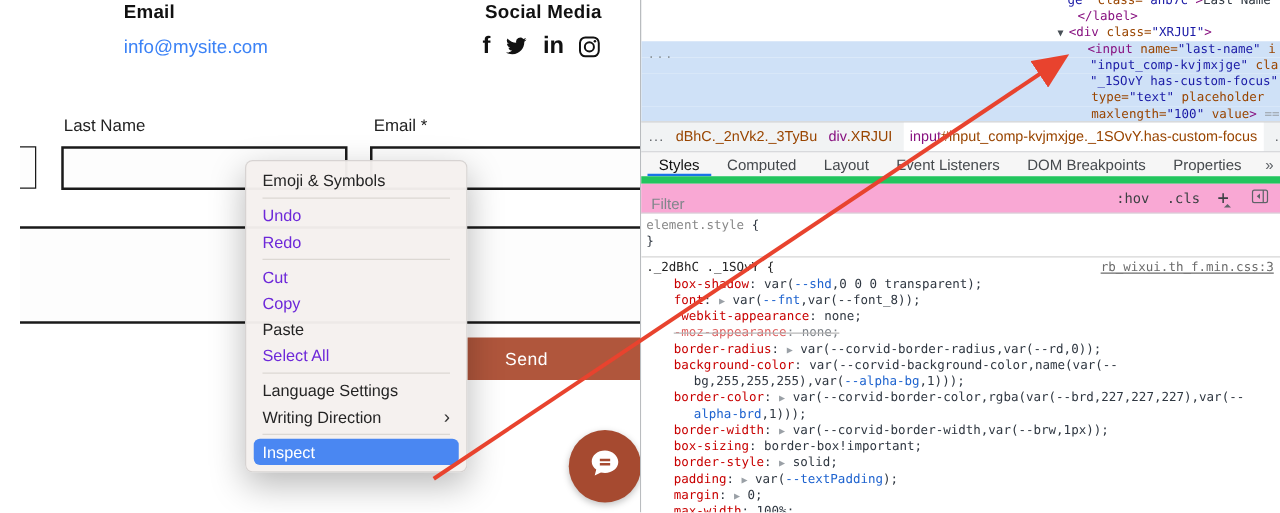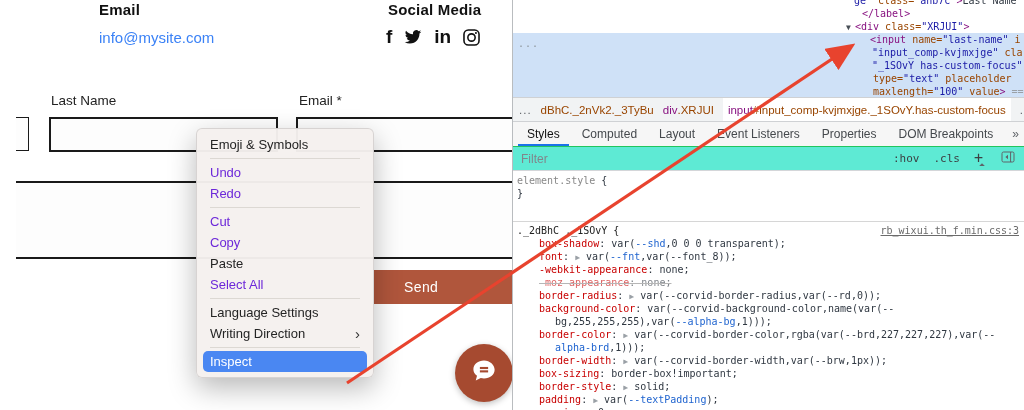--- a/index.html
+++ b/index.html
@@ -63,41 +63,41 @@
 
   .crumbs{position:absolute;left:0;top:97px;width:512px;height:25px;background:#f1f3f4;
     border-top:1px solid #cfd1d4;border-bottom:1px solid #cfd1d4;display:flex;align-items:center;
     font-family:"Liberation Sans",sans-serif;font-size:11.5px;padding-left:6px;gap:9px;white-space:nowrap;overflow:hidden;}
   .crumb{display:flex;align-items:center;height:100%;}
   .crumb.sel{background:#fff;padding:0 5px;}
   .crumb-ellipsis{color:#5f6368;letter-spacing:1px;}
   .crumb-ellipsis.right{margin-left:auto;margin-right:8px;}
 
   .tabs{position:absolute;left:0;top:122px;width:512px;height:25px;background:#f6f6f6;
-    border-bottom:1px solid #22c55e;display:flex;align-items:stretch;
+    border-bottom:6px solid #22c55e;display:flex;align-items:stretch;
     font-family:"Liberation Sans",sans-serif;font-size:12px;color:#45494d;padding-left:3px;overflow:hidden;}
   .tab{display:flex;align-items:center;padding:0 11px;position:relative;white-space:nowrap;}
   .tab.active{color:#111;}
   .tab.active::after{content:"";position:absolute;left:2px;right:2px;bottom:0;height:2px;background:var(--tab-accent);}
   .tab-more{padding:0 8px;color:#5f6368;}
 
-  .filterbar{position:absolute;left:0;top:147px;width:512px;height:24px;background:#5eead4;
-    border-bottom:1px solid #d4d6d9;display:flex;align-items:center;}
+  .filterbar{position:absolute;left:0;top:147px;width:512px;height:24px;background:#f9a8d4;
+    border-bottom:1px solid #d4d6d9;display:flex;align-items:flex-end;}
   .filter-input{border:none;outline:none;font-family:"Liberation Sans",sans-serif;font-size:12px;
     padding-left:8px;width:290px;color:#333;background:transparent;}
   .filter-input::placeholder{color:#80868b;}
   .filter-ctls{position:absolute;right:10px;top:0;height:100%;display:flex;align-items:center;gap:14px;
     font-size:11px;color:#3c4043;}
   .ctl-plus{font-size:15px;position:relative;top:-1px;}
   .plus-caret{display:inline-block;width:0;height:0;border-left:4px solid transparent;
     border-top:4px solid #5f6368;transform:translate(-3px,5px) rotate(-45deg);}
 
   .styles-pane{position:absolute;left:0;top:171px;width:512px;height:239px;overflow:hidden;
     font-size:10px;line-height:13px;background:#fff;}
-  .es-block{padding:3px 0 21px;border-bottom:1px solid #d6d6d6;}
+  .es-block{padding:3px 0 5px;border-bottom:1px solid #d6d6d6;}
   .css-line{white-space:pre;padding-left:4px;height:13px;overflow:hidden;}
   .rule-block{padding-top:2px;}
   .rule-head{display:flex;align-items:center;height:13px;}
   .rule-sel{padding-left:4px;color:#222;white-space:pre;}
   .rule-src{margin-left:auto;margin-right:6px;color:#6b6b6b;text-decoration:underline;white-space:nowrap;}
   .decl{white-space:pre;padding-left:26px;height:13px;overflow:hidden;}
   .decl.wrap{padding-left:42px;}
   .decl.strike{text-decoration:line-through;text-decoration-color:#8a8a8a;opacity:.62;}
 </style>
 </head>
@@ -221,22 +221,22 @@
         </span>
       </span>
     <span class="crumb-ellipsis right">...</span>
   </div>
 
   <div class="tabs">
       <div class="tab active">Styles</div>
       <div class="tab">Computed</div>
       <div class="tab">Layout</div>
       <div class="tab">Event Listeners</div>
+      <div class="tab">DOM Breakpoints</div>
       <div class="tab">Properties</div>
-      <div class="tab">DOM Breakpoints</div>
       <div class="tab tab-more">»</div>
     </div>
 
   <div class="filterbar">
     <input class="filter-input" placeholder="Filter" style="">
     <div class="filter-ctls">
         <span>:hov</span>
         <span>.cls</span>
         <span class="ctl-plus">+<span class="plus-caret"></span></span>
         <span><svg width="14" height="12" viewBox="0 0 14 12">

